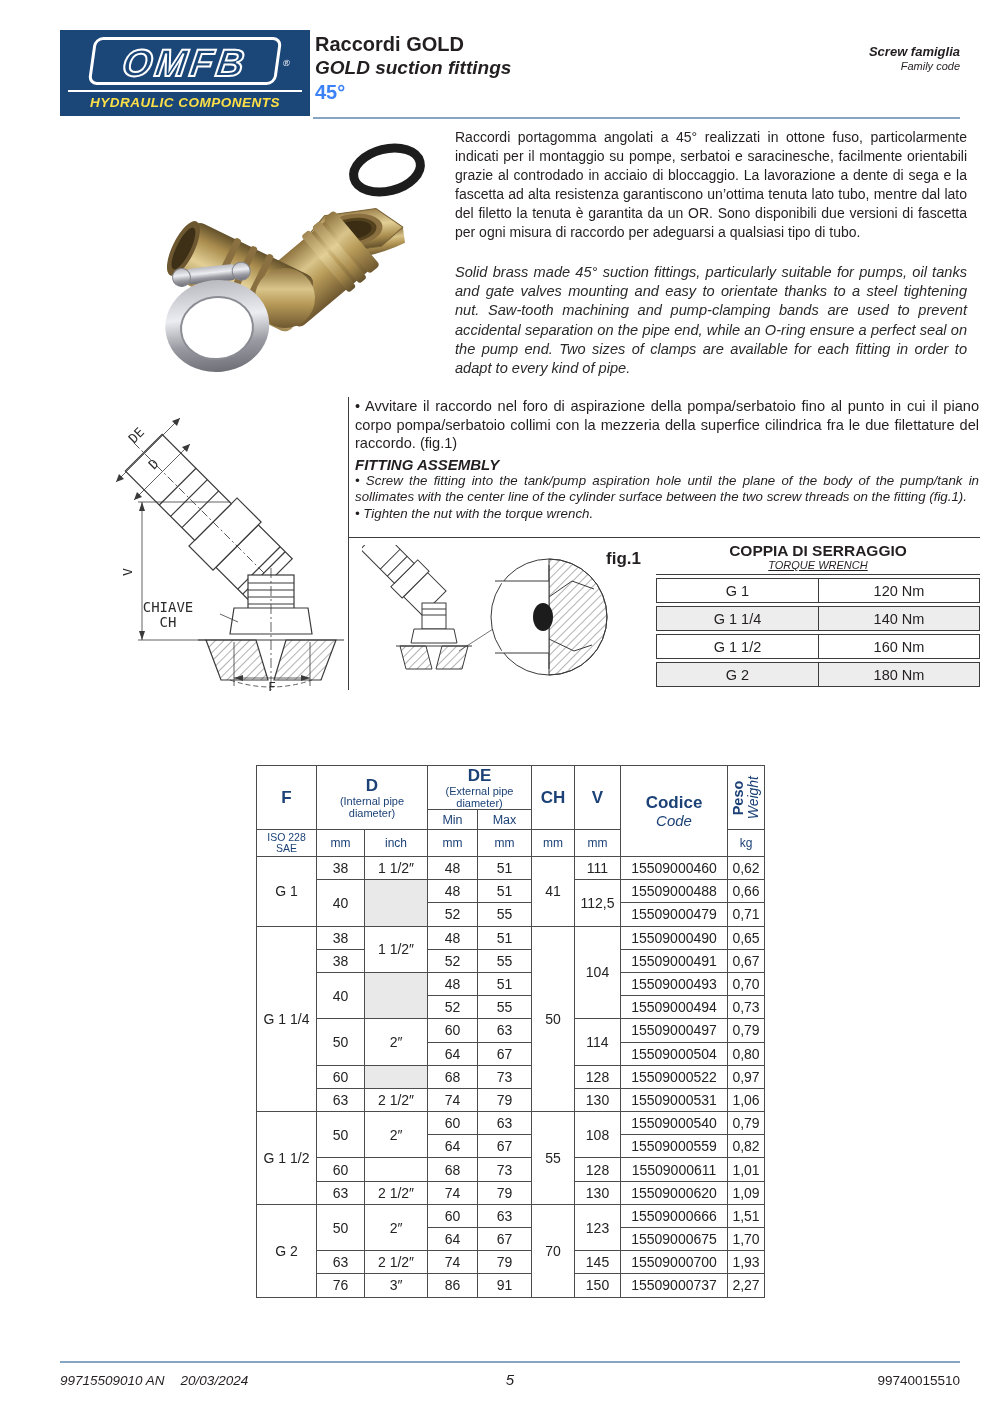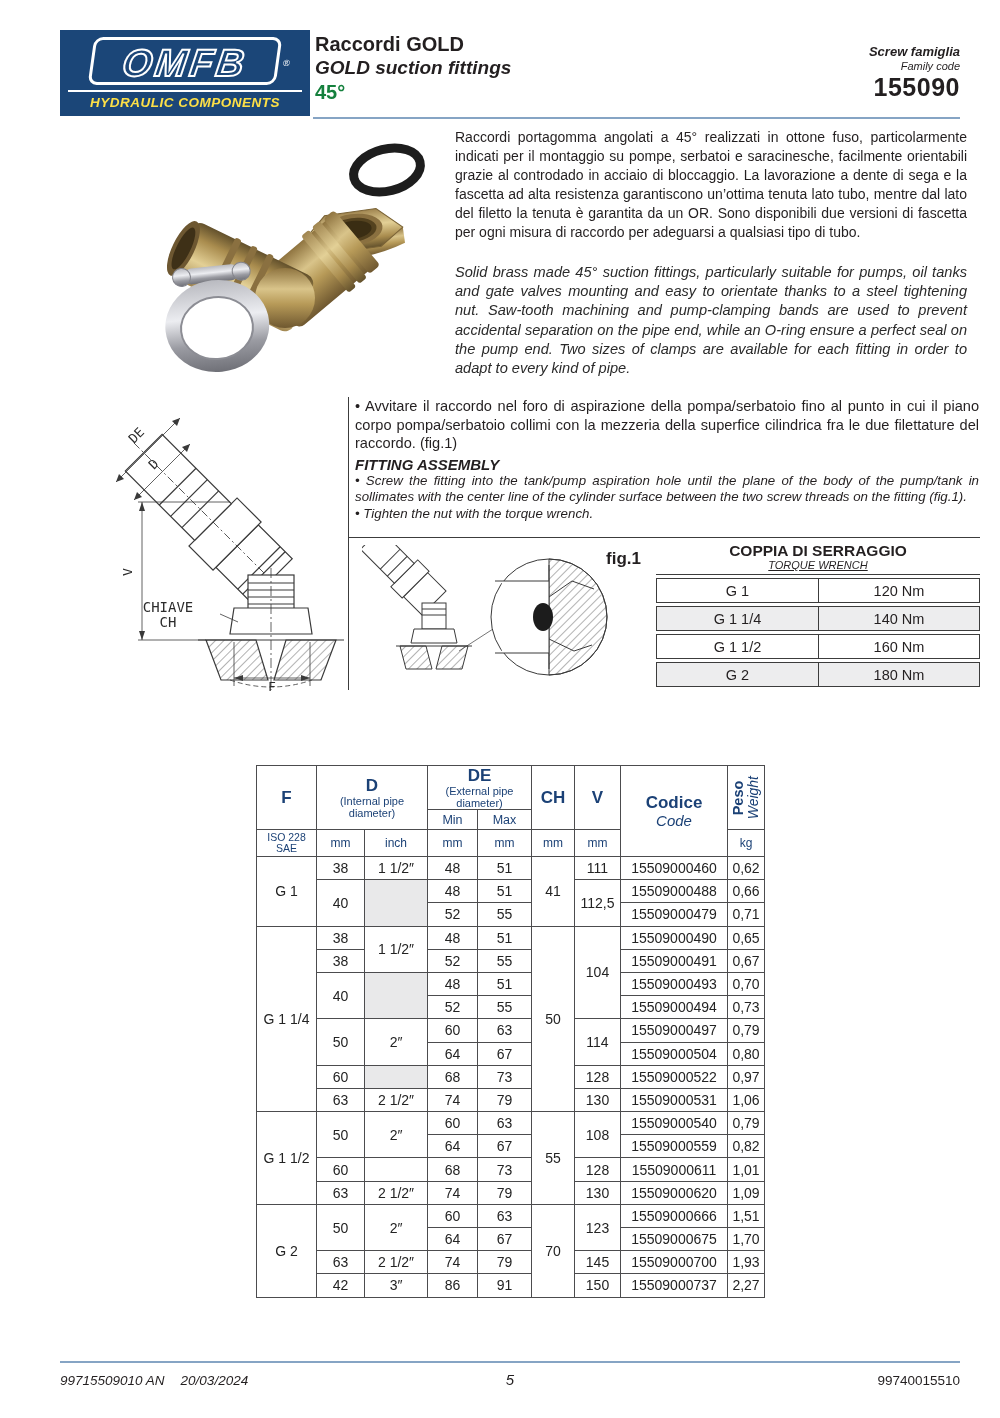--- a/index.html
+++ b/index.html
@@ -13,21 +13,21 @@
                 text-align:center; position:relative; height:48px; line-height:46px; }
   .omfb-text { font-style:italic; font-weight:900; font-size:38px; letter-spacing:3px; color:#1b4678;
                -webkit-text-stroke:2px #ffffff; text-stroke:2px #ffffff; }
   .omfb-reg { position:absolute; right:-14px; bottom:-4px; font-size:9px; color:#fff; -webkit-text-stroke:0; font-style:normal; font-weight:normal; }
   .logo-divider { height:2px; background:#fff; margin:5px 8px 3px 8px; }
   .logo-tagline { color:#fde047; font-style:italic; font-weight:bold; font-size:13.5px; text-align:center; letter-spacing:.5px; }
 
   .title-block { left:315px; top:33px; }
   .title-it { font-size:20px; font-weight:bold; }
   .title-en { font-size:19px; font-weight:bold; font-style:italic; margin-top:1px; }
-  .title-angle { font-size:20px; font-weight:bold; color:#15803d; margin-top:2px; }
+  .title-angle { font-size:20px; font-weight:bold; color:#3b82f6; margin-top:2px; }
 
   .family-block { left:700px; top:44px; width:260px; text-align:right; }
   .fam-it { font-size:13px; font-weight:bold; font-style:italic; }
   .fam-en { font-size:11px; font-style:italic; margin-top:1px; }
   .fam-code { font-size:25px; font-weight:bold; margin-top:1px; letter-spacing:.5px; }
 
   .blue-rule { left:313px; top:117px; width:647px; height:2px; background:#86a4c4; }
 
   
   .desc-it { left:455px; top:128px; width:512px; font-size:14px; line-height:18.9px; text-align:justify; }
@@ -101,21 +101,20 @@
 
   <div class="abs title-block">
     <div class="title-it">Raccordi GOLD</div>
     <div class="title-en">GOLD suction fittings</div>
     <div class="title-angle">45°</div>
   </div>
 
   <div class="abs family-block">
     <div class="fam-it">Screw famiglia</div>
     <div class="fam-en">Family code</div>
-    <div class="fam-code">155090</div>
   </div>
 
   <div class="abs blue-rule"></div>
 
   <svg class="abs" style="left:135px; top:130px;" width="315" height="245" viewBox="0 0 315 245">
     <defs>
       <linearGradient id="brassA" x1="0" y1="0" x2="0" y2="1">
         <stop offset="0" stop-color="#8f7440"></stop>
           <stop offset="0.35" stop-color="#d9c48a"></stop>
         <stop offset="0.6" stop-color="#b79a58"></stop>
@@ -498,21 +497,21 @@
         <tr>
           <td>63</td>
           <td>2 1/2″</td>
           <td>74</td>
           <td>79</td>
           <td>145</td>
           <td>15509000700</td>
           <td>1,93</td>
         </tr>
         <tr>
-          <td>42</td>
+          <td>76</td>
           <td>3″</td>
           <td>86</td>
           <td>91</td>
           <td>150</td>
           <td>15509000737</td>
           <td>2,27</td>
         </tr>
       </tbody>
   </table>
 

